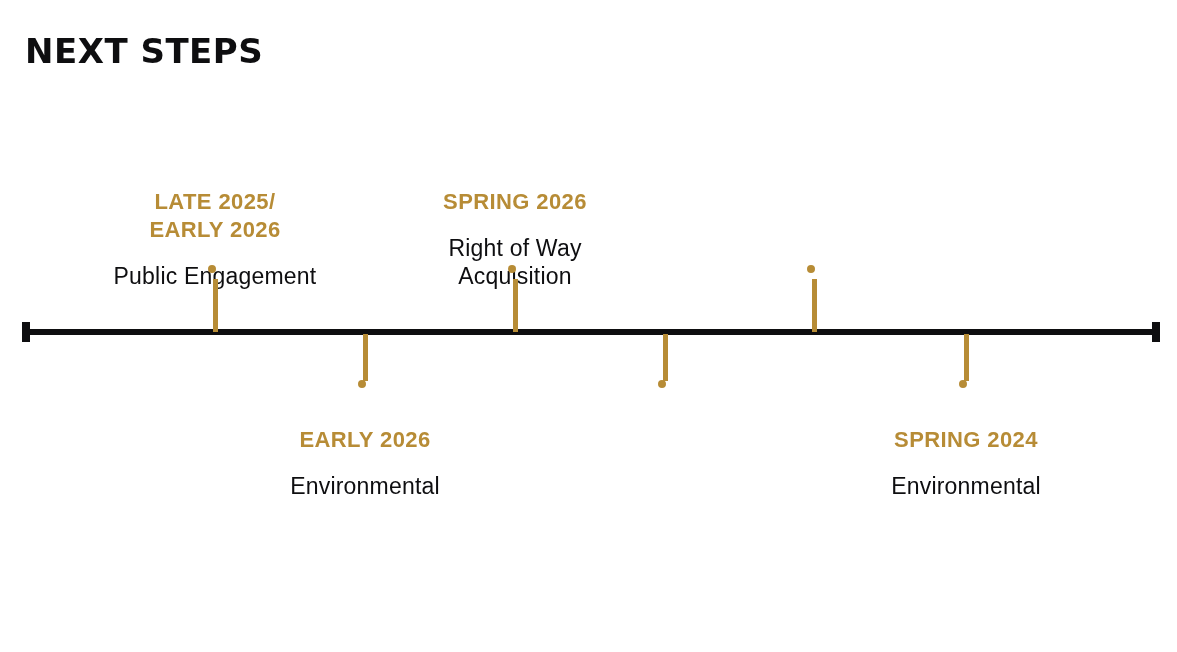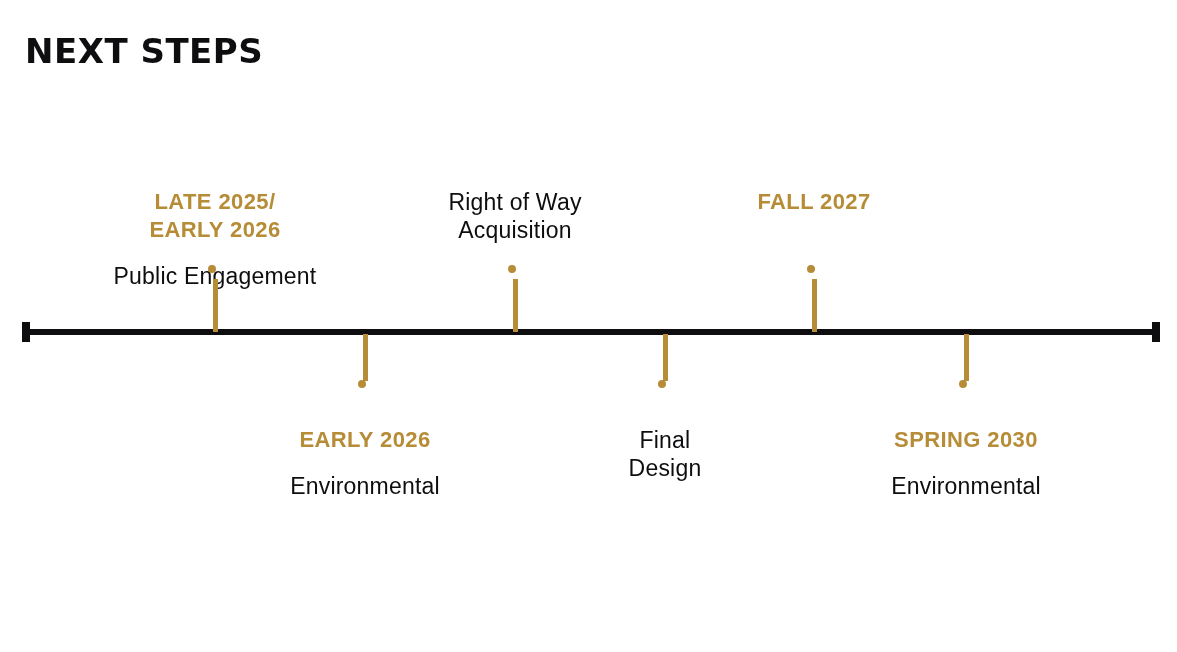--- a/index.html
+++ b/index.html
@@ -120,43 +120,41 @@
     <div class="m-text">
       <div class="m-date">EARLY 2026</div>
       <div class="m-label">Environmental
 Clearances</div>
     </div>
     <div class="m-stem"></div>
     <div class="m-circle"></div>
   </div>
       <div class="milestone above" style="left: 515px;">
     <div class="m-text">
+      <div class="m-date">SPRING 2026</div>
       <div class="m-label">Right of Way
 Acquisition</div>
     </div>
     <div class="m-stem"></div>
     <div class="m-circle"></div>
   </div>
       <div class="milestone below" style="left: 665px;">
     <div class="m-text">
-      <div class="m-label">Final
-Design</div>
     </div>
     <div class="m-stem"></div>
     <div class="m-circle"></div>
   </div>
       <div class="milestone above" style="left: 814px;">
     <div class="m-text">
-      <div class="m-date">FALL 2027</div>
     </div>
     <div class="m-stem"></div>
     <div class="m-circle"></div>
   </div>
       <div class="milestone below" style="left: 966px;">
     <div class="m-text">
-      <div class="m-date">SPRING 2030</div>
+      <div class="m-date">SPRING 2024</div>
       <div class="m-label">Environmental</div>
     </div>
     <div class="m-stem"></div>
     <div class="m-circle"></div>
   </div>
     </div>
 </div>
 
 </body></html>

